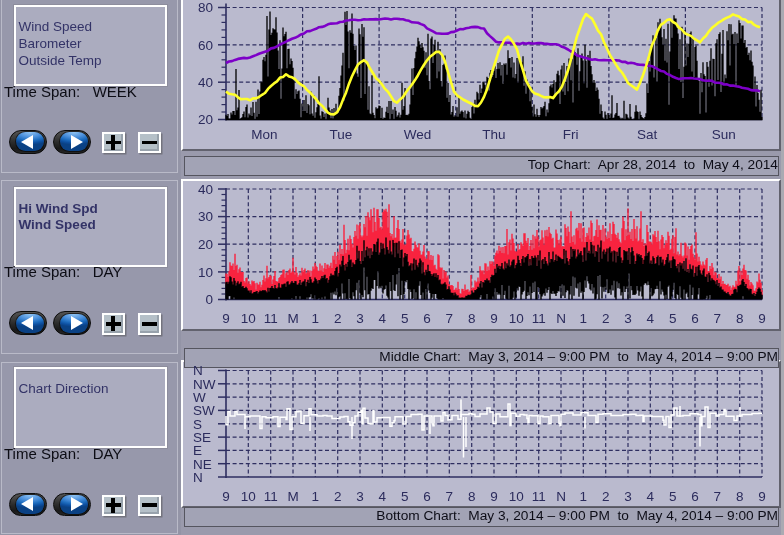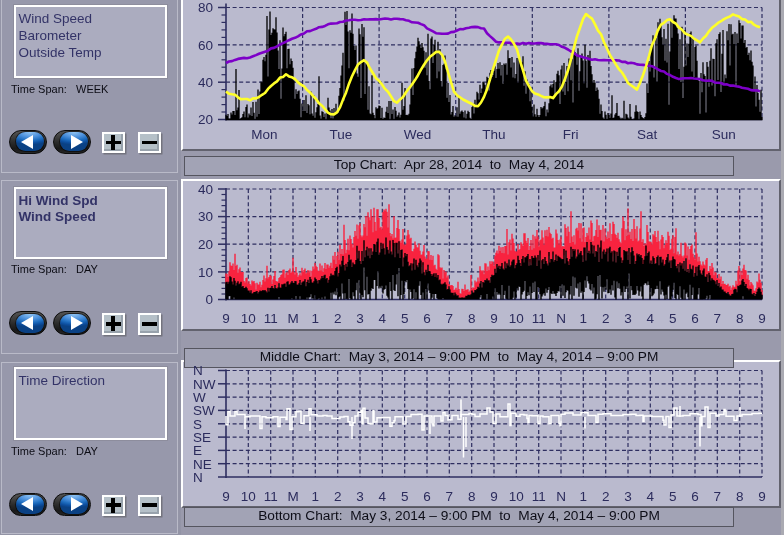--- a/index.html
+++ b/index.html
@@ -1,63 +1,63 @@
 <!DOCTYPE html>
 <html><head><meta charset="utf-8"><style>
 html,body{margin:0;padding:0;}
 body{width:784px;height:535px;position:relative;overflow:hidden;
  background:#9394a6;font-family:"Liberation Sans",sans-serif;}
 .side{position:absolute;left:1px;width:177px;background:#9798ab;
  border:1px solid #b9bac8;box-sizing:border-box;}
 .rightbg{position:absolute;left:181px;top:0;width:600px;height:535px;background:#9a9aac;}
 .lbox{position:absolute;left:13.5px;width:146px;background:#abacbf;
  border:2px solid #fff;outline:1px solid #8d8d9d;
- color:#333367;font-size:13.5px;line-height:16.8px;padding:4px 0 0 3px;}
-.tspan{position:absolute;left:11px;color:#0c0c14;font-size:11px;}
+ color:#333367;font-size:13.5px;line-height:16.8px;padding:12px 0 0 3px;}
+.tspan{position:absolute;left:4px;color:#0c0c14;font-size:15px;}
 .pill{position:absolute;width:37.5px;height:23.8px;border-radius:12px;
  background:linear-gradient(180deg,#565656 0%,#404040 25%,#2b2b2b 52%,#191919 80%,#262626 100%);
  border:1px solid #0b0b0b;box-sizing:border-box;}
 .cap{position:absolute;right:1.6px;top:1.3px;width:27.5px;height:19px;border-radius:9.5px;
  box-shadow:0 0 0 1px rgba(5,5,5,0.6);
  background:radial-gradient(ellipse 95% 65% at 50% 2%,#8ec2f2 0%,#4e92dd 38%,#1d6cbe 66%,#0d4fa0 85%,#0a4184 100%);}
 .tri{position:absolute;top:2.3px;width:0;height:0;border-top:7.2px solid transparent;
  border-bottom:7.2px solid transparent;}
 .tri.l{left:4.5px;border-right:12.3px solid #fff;}
 .tri.r{left:10.2px;border-left:12.3px solid #fff;}
 .sqb{position:absolute;width:22.5px;height:21.5px;background:#b5c0c8;
  border:2px solid #fff;
  box-sizing:border-box;box-shadow:1.5px 1.5px 0 #74747f, inset -2px -2px 0 #98a2ac;}
 .sqb i{position:absolute;background:#000;}
 .hb{left:1.7px;top:6.8px;width:15px;height:3.9px;}
 .vb{left:7.3px;top:1.3px;width:3.9px;height:15px;}
 .panel{position:absolute;left:181px;width:600px;background:#babace;
  border:2px solid #fff;border-right:2px solid #62626e;border-bottom:2px solid #62626e;
  box-sizing:border-box;}
-.capt{position:absolute;left:184px;width:550px;height:20px;background:#a2a3b5;
+.capt{position:absolute;left:184px;width:595px;height:20px;background:#a2a3b5;
  border:1px solid #55555f;box-sizing:border-box;color:#0d0d17;font-size:13.7px;
- text-align:center;line-height:16.5px;}
+ text-align:right;line-height:16.5px;}
 #charts{position:absolute;left:0;top:0;}
 .redge{position:absolute;left:781px;top:0;width:3px;height:535px;background:#aaaab2;}
 </style></head><body>
 <div class="rightbg"></div>
 <div class="side" style="top:-1px;height:173.5px;"></div>
 <div class="side" style="top:180px;height:173.5px;"></div>
 <div class="side" style="top:361.5px;height:172.5px;"></div>
 
 <div class="panel" style="top:-2px;height:153px;"></div>
 <div class="panel" style="top:179px;height:152px;"></div>
 <div class="panel" style="top:359.5px;height:148.5px;"></div>
 
 <div class="capt" style="top:155.5px;">Top Chart:&nbsp; Apr 28, 2014&nbsp; to&nbsp; May 4, 2014</div>
 <div class="capt" style="top:348px;">Middle Chart:&nbsp; May 3, 2014 – 9:00 PM&nbsp; to&nbsp; May 4, 2014 – 9:00 PM</div>
 <div class="capt" style="top:507px;">Bottom Chart:&nbsp; May 3, 2014 – 9:00 PM&nbsp; to&nbsp; May 4, 2014 – 9:00 PM</div>
 
 <div class="lbox" style="top:5px;height:65px;">Wind Speed<br>Barometer<br>Outside Temp</div>
 <div class="lbox" style="top:186.5px;height:64px;font-weight:bold;">Hi Wind Spd<br>Wind Speed</div>
-<div class="lbox" style="top:367px;height:65px;">Time Direction</div>
+<div class="lbox" style="top:367px;height:65px;">Chart Direction</div>
 
 <div class="tspan" style="top:83px;">Time Span:&nbsp;&nbsp;&nbsp;WEEK</div>
 <div class="tspan" style="top:262.5px;">Time Span:&nbsp;&nbsp;&nbsp;DAY</div>
 <div class="tspan" style="top:445px;">Time Span:&nbsp;&nbsp;&nbsp;DAY</div>
 
 <div class="pill" style="left:9px;top:130.0px;">
     <div class="cap">
       <div class="tri l"></div>
     </div>
   </div>

